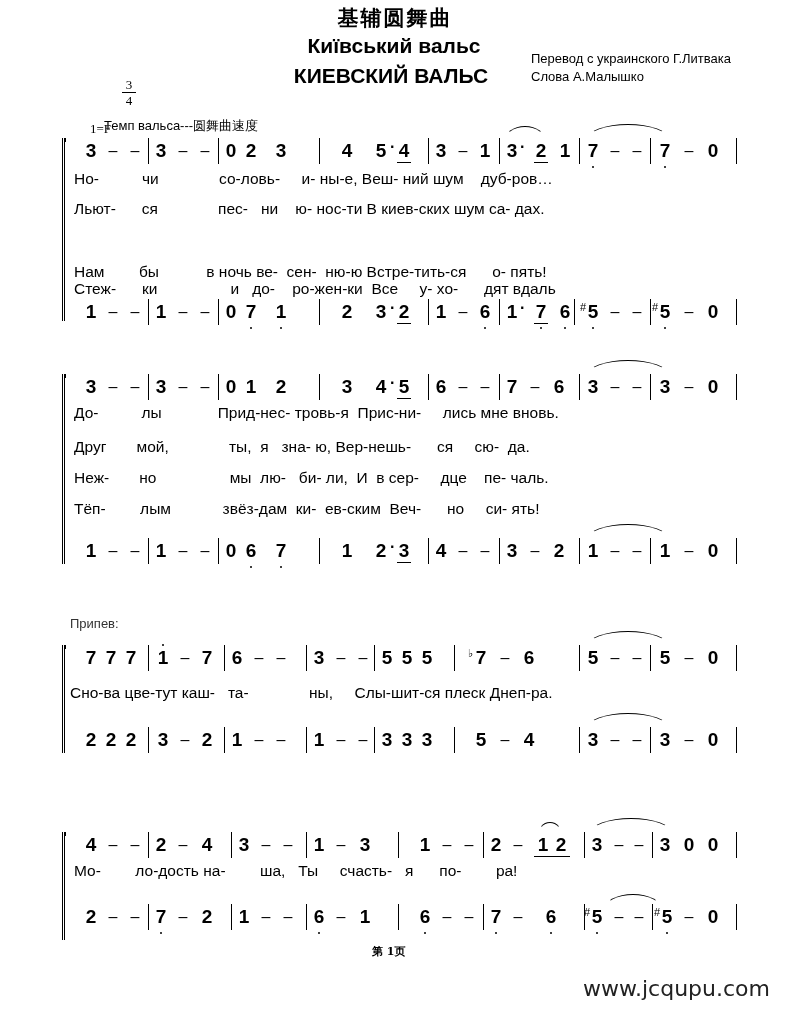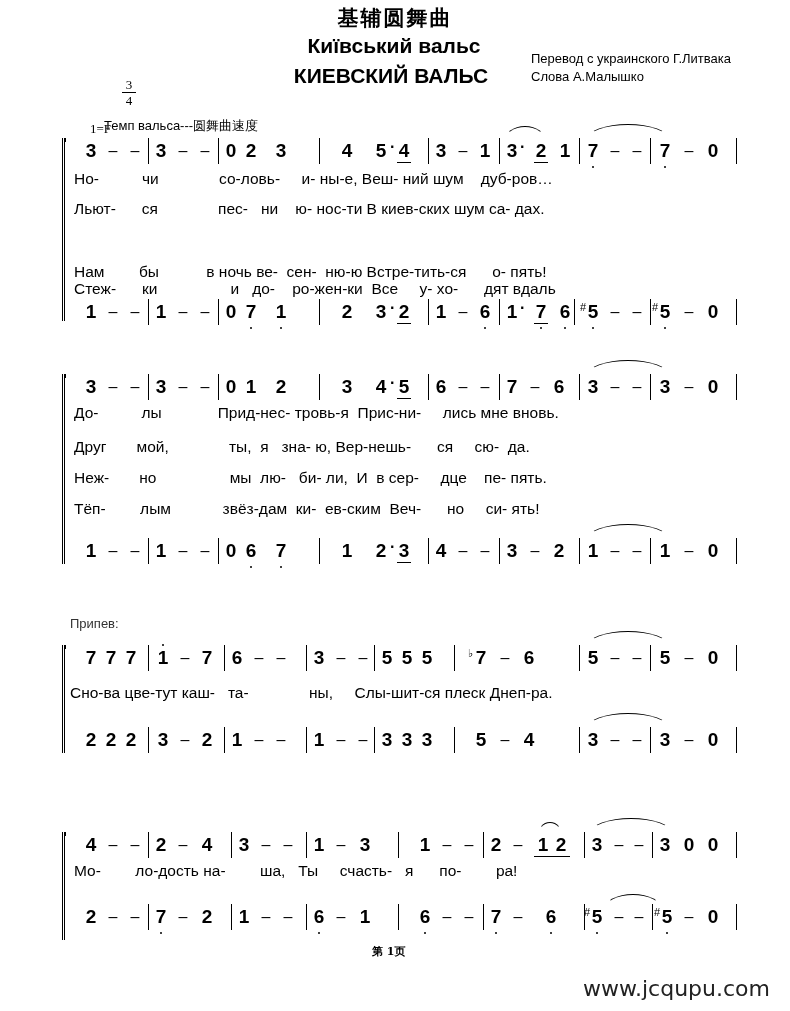--- a/index.html
+++ b/index.html
@@ -172,21 +172,21 @@
   <span class="note dash" style="left:546px;">–</span>
   <span class="bar" style="left:566px;"></span>
   <span class="note" style="left:574px;">3</span>
   <span class="note dash" style="left:598px;">–</span>
   <span class="note" style="left:622px;">0</span>
   <span class="bar" style="left:652px;"></span>
 </div>
 
 <div class="lyric" style="top:404px;">До-          лы             Прид-нес- тровь-я  Прис-ни-     лись мне вновь.</div>
 <div class="lyric" style="top:438px;">Друг       мой,              ты,  я   зна- ю, Вер-нешь-      ся     сю-  да.</div>
-<div class="lyric" style="top:469px;">Неж-       но                 мы  лю-   би- ли,  И  в сер-     дце    пе- пять.</div>
+<div class="lyric" style="top:469px;">Неж-       но                 мы  лю-   би- ли,  И  в сер-     дце    пе- чаль.</div>
 <div class="lyric" style="top:500px;">Тёп-        лым            звёз-дам  ки-  ев-ским  Веч-      но     си- ять!</div>
 
 <div class="staff" style="top:538px;">
   <span class="note" style="left:0;">1</span>
   <span class="note dash" style="left:22px;">–</span>
   <span class="note dash" style="left:44px;">–</span>
   <span class="bar" style="left:64px;"></span>
   <span class="note" style="left:70px;">1</span>
   <span class="note dash" style="left:92px;">–</span>
   <span class="note dash" style="left:114px;">–</span>

